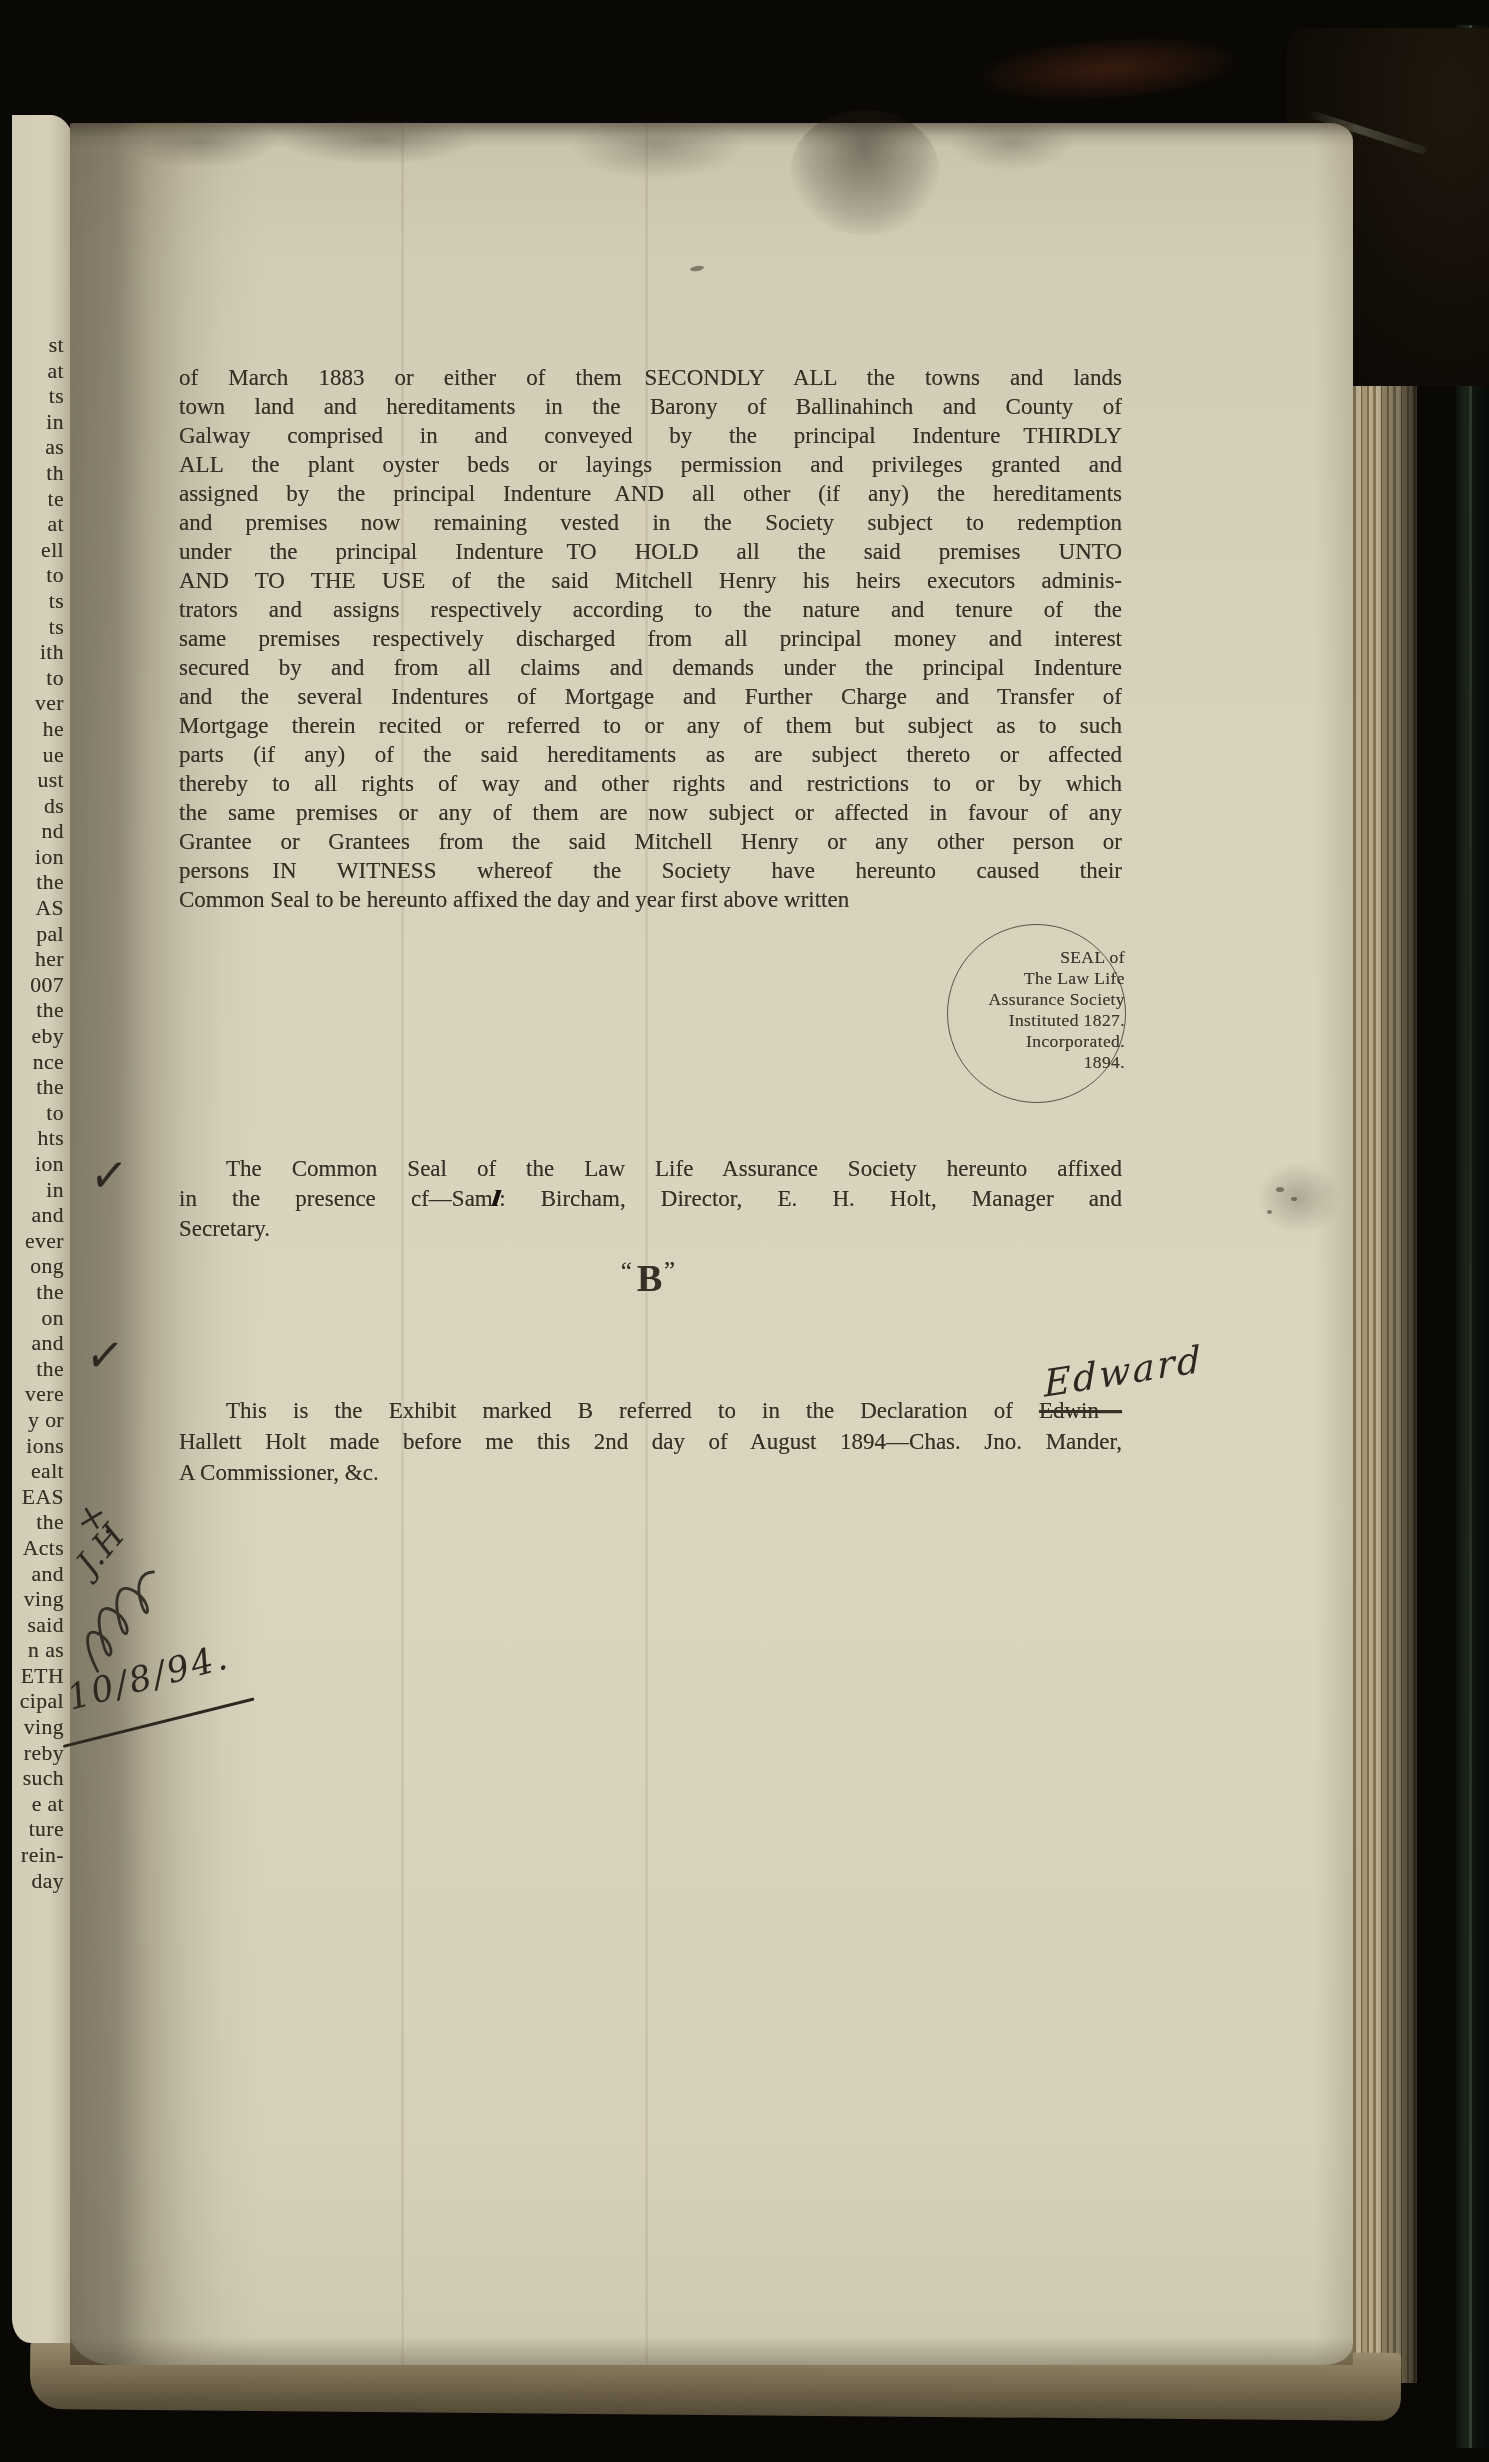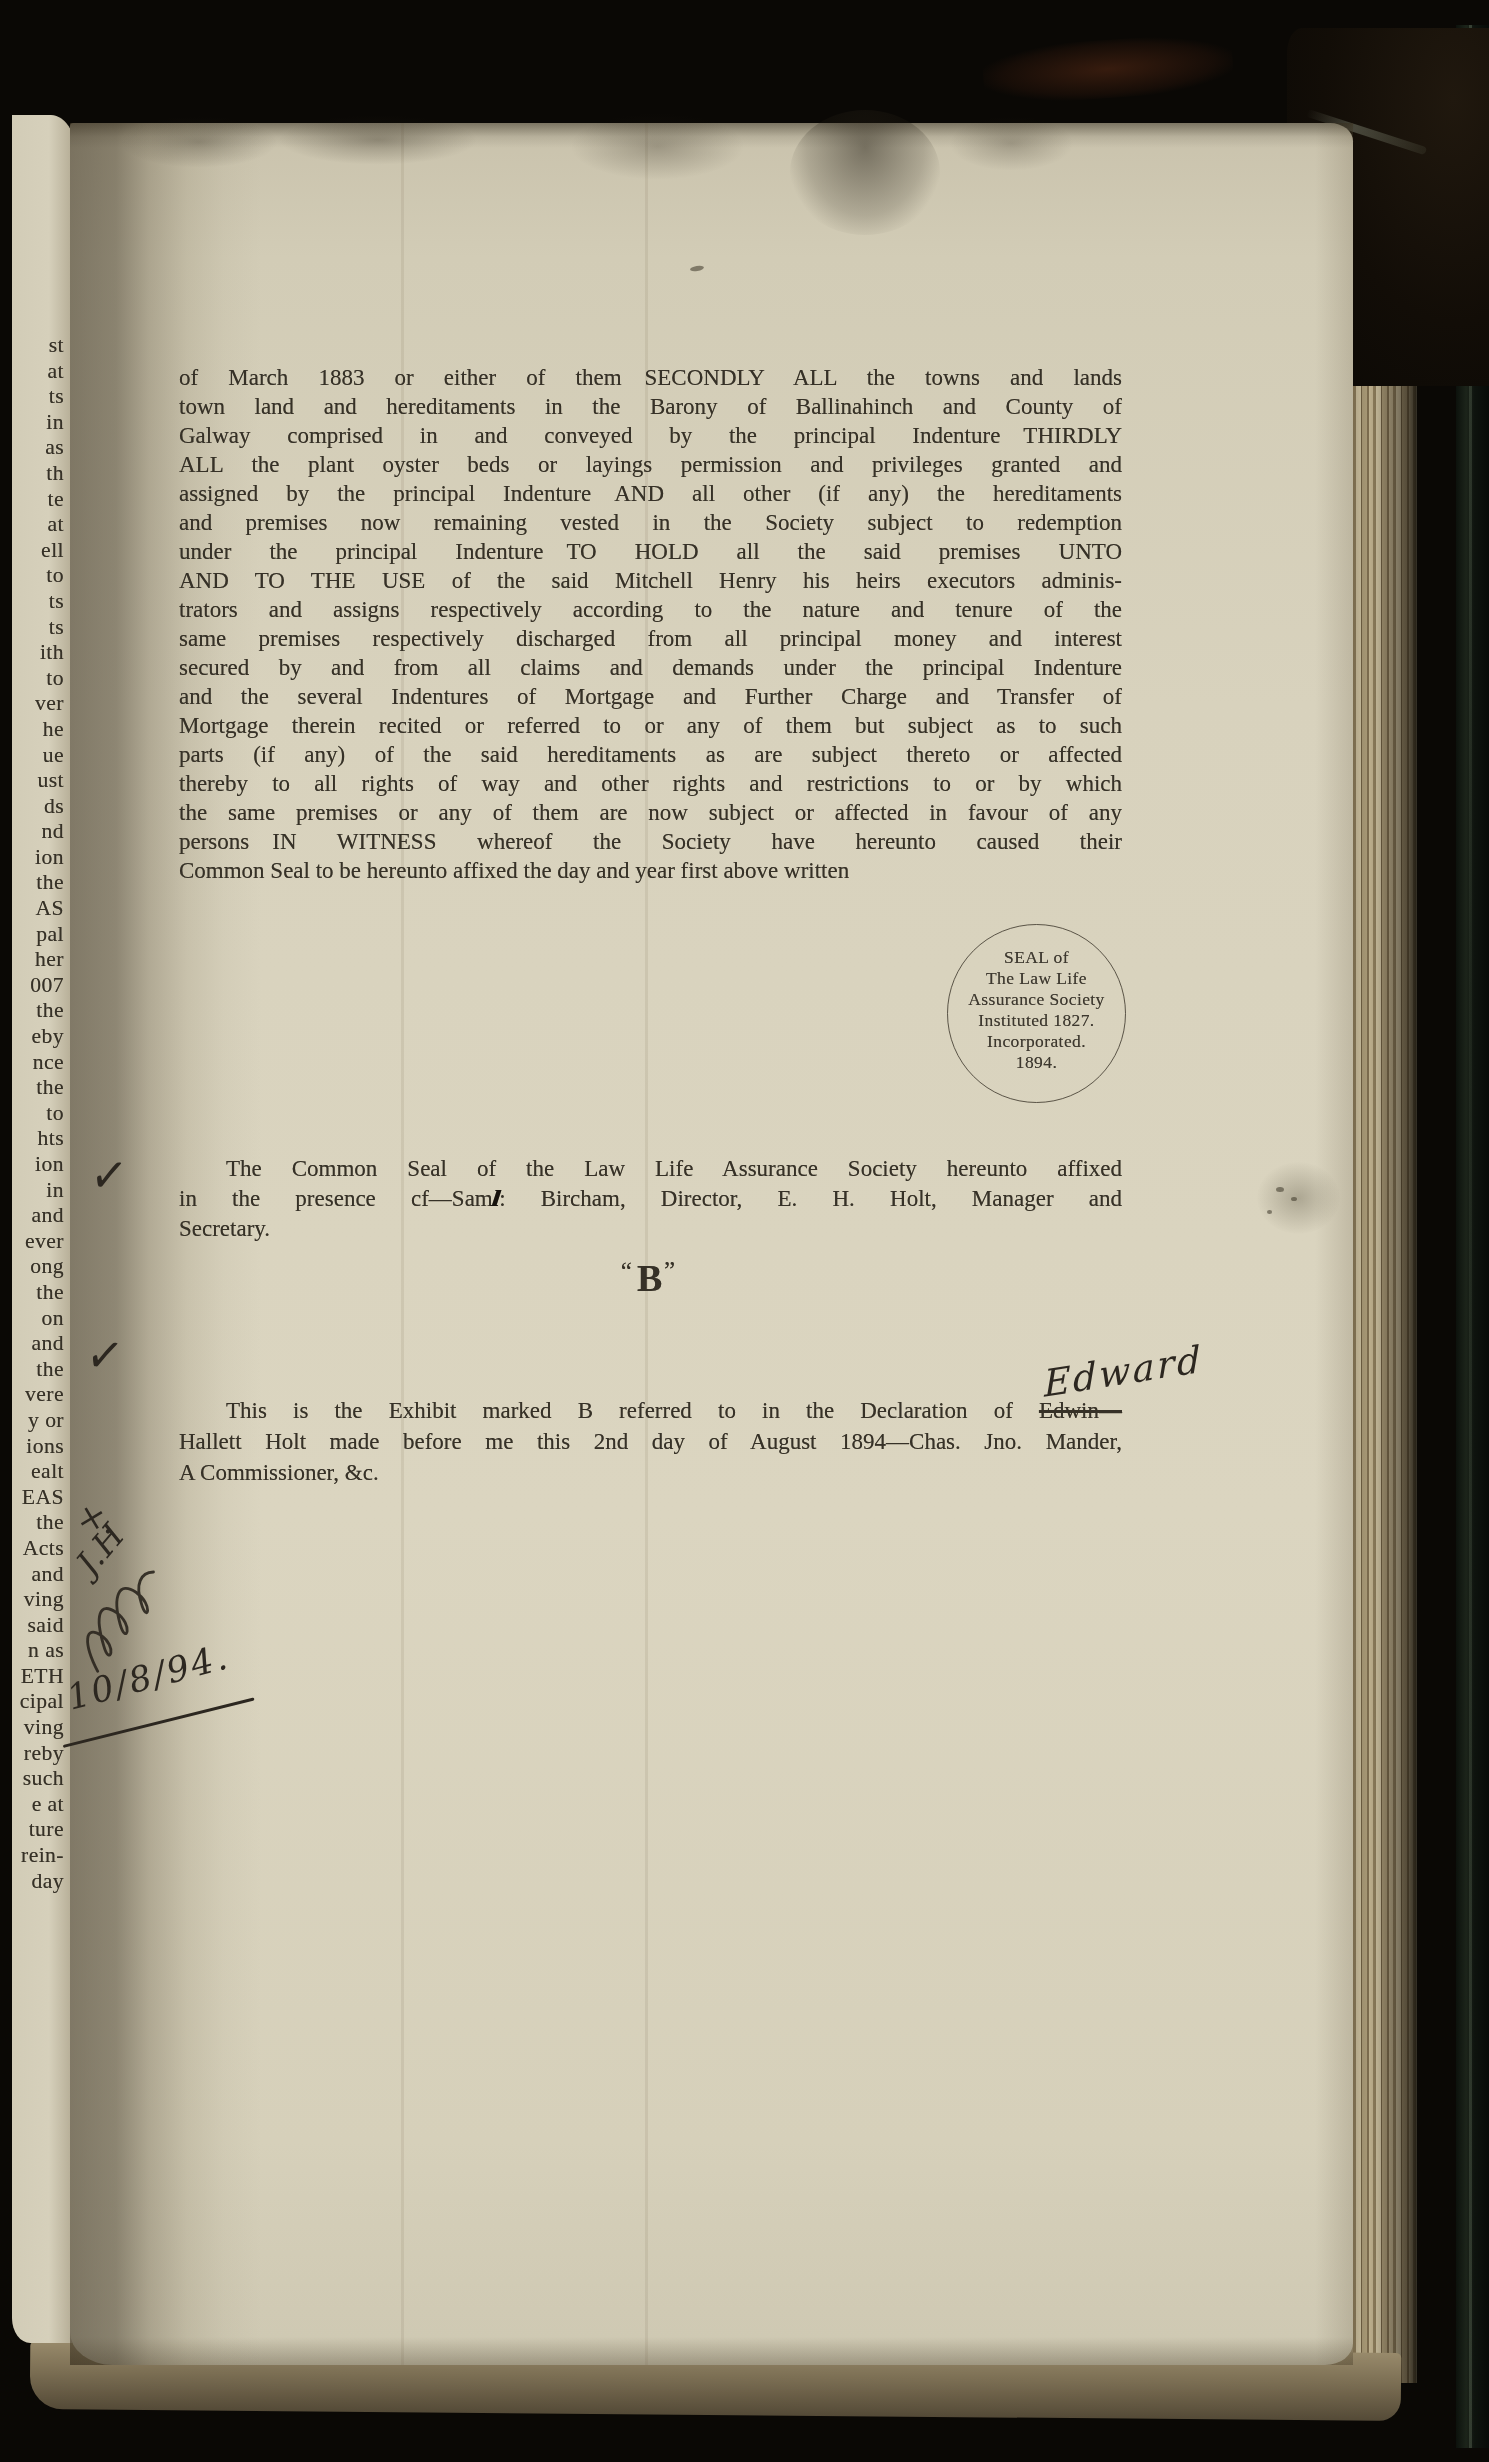--- a/index.html
+++ b/index.html
@@ -57,21 +57,21 @@
   .speck{position:absolute;border-radius:50%;background:rgba(60,54,40,.55);z-index:1;}
 
   
   .print{color:#363127;text-shadow:0 0 0.4px rgba(54,49,39,.55);}
   .text-block{position:absolute;left:109px;width:943px;z-index:2;}
   .para .line{display:block;text-align:justify;text-align-last:justify;white-space:normal;}
   .main-para{top:240px;font-size:23px;line-height:29px;}
   .main-para .line:last-child{text-align-last:left;}
 
   .seal{position:absolute;left:877px;top:801px;width:177px;height:177px;z-index:2;
-    border:1.7px solid rgba(58,51,40,.8);border-radius:50%;text-align:center;color:#3d382f;}
+    border:1.7px solid rgba(58,51,40,.8);border-radius:50%;text-align:right;color:#3d382f;}
   .seal-lines{padding-top:21.7px;font-size:17.5px;line-height:21px;letter-spacing:0.4px;}
 
   .witness-para{top:1031px;font-size:23px;line-height:30px;}
   .witness-para .l1{text-indent:47px;}
   .witness-para .l3{text-align-last:left;}
   .ink-mark{display:inline-block;font-weight:bold;transform:skewX(-18deg) scaleX(1.4);color:#16120d;}
 
   .b-heading{top:1133px;text-align:center;z-index:2;}
   .b-heading .q{font-size:25px;vertical-align:11.7px;letter-spacing:5px;}
   .b-heading .b{font-size:38px;font-weight:bold;letter-spacing:1.7px;}
@@ -210,20 +210,21 @@
         <span class="line">under the principal Indenture TO HOLD all the said premises UNTO</span>
         <span class="line">AND TO THE USE of the said Mitchell Henry his heirs executors adminis-</span>
         <span class="line">trators and assigns respectively according to the nature and tenure of the</span>
         <span class="line">same premises respectively discharged from all principal money and interest</span>
         <span class="line">secured by and from all claims and demands under the principal Indenture</span>
         <span class="line">and the several Indentures of Mortgage and Further Charge and Transfer of</span>
         <span class="line">Mortgage therein recited or referred to or any of them but subject as to such</span>
         <span class="line">parts (if any) of the said hereditaments as are subject thereto or affected</span>
         <span class="line">thereby to all rights of way and other rights and restrictions to or by which</span>
         <span class="line">the same premises or any of them are now subject or affected in favour of any</span>
+        <span class="line">Grantee or Grantees from the said Mitchell Henry or any other person or</span>
         <span class="line">persons IN WITNESS whereof the Society have hereunto caused their</span>
         <span class="line">Common Seal to be hereunto affixed the day and year first above written</span>
       </div>
 
     <div class="seal print">
       <div class="seal-lines">
 
       <div>SEAL of</div>
           <div>The Law Life</div>
           <div>Assurance Society</div>

